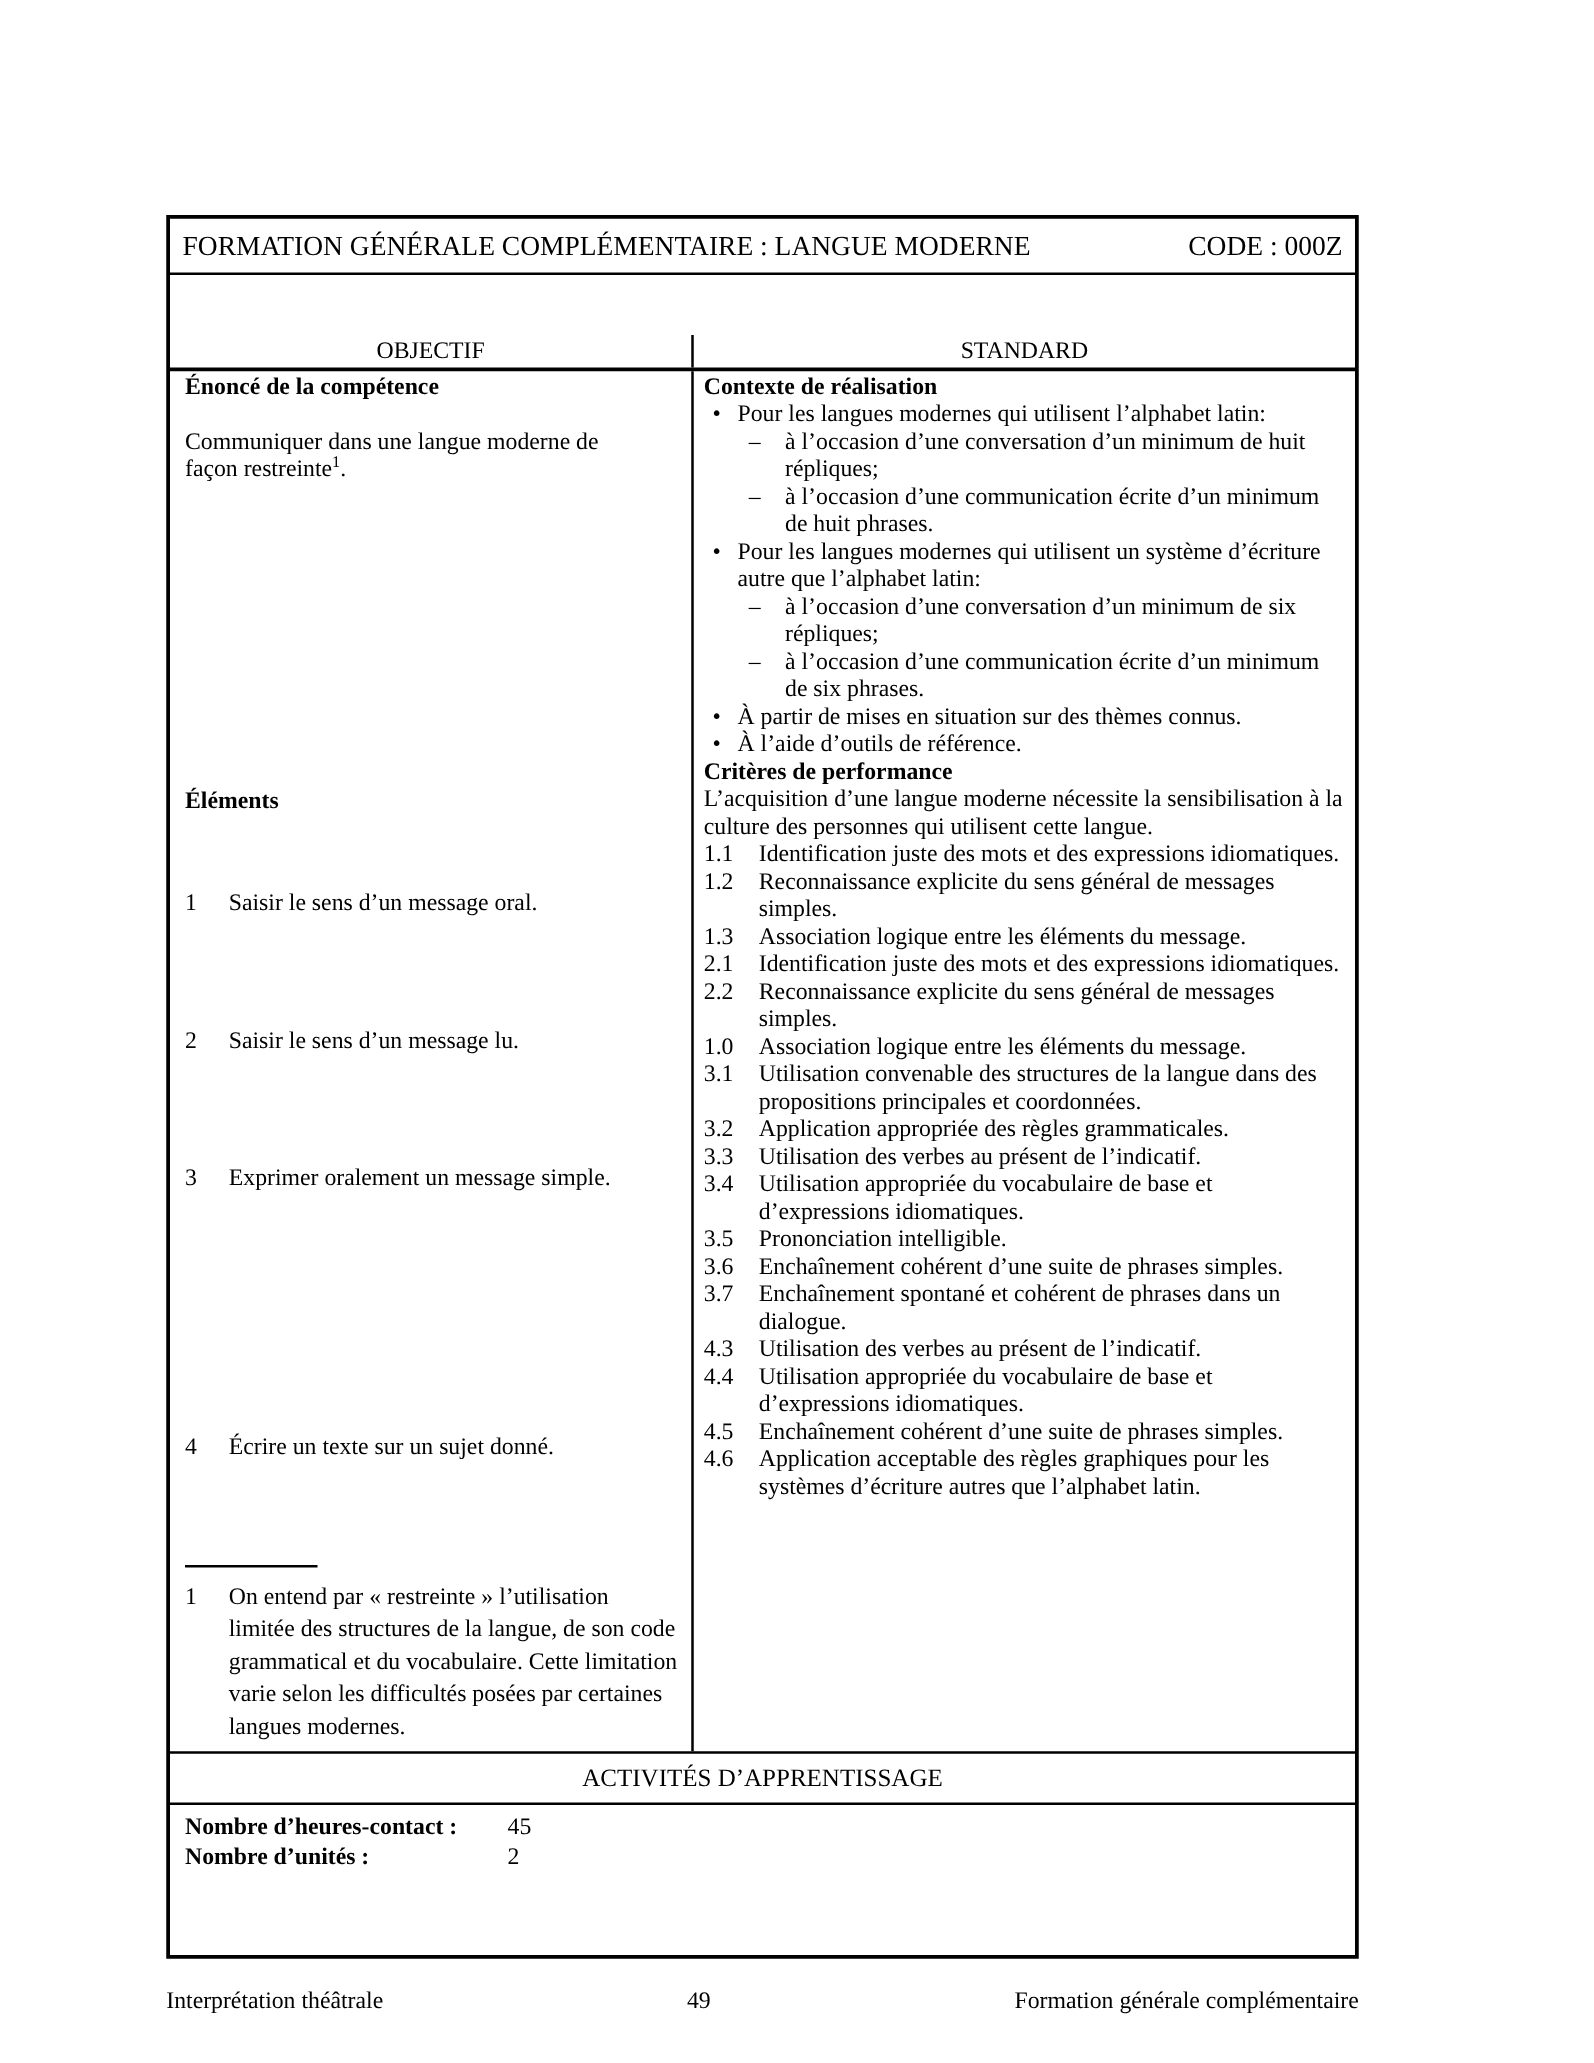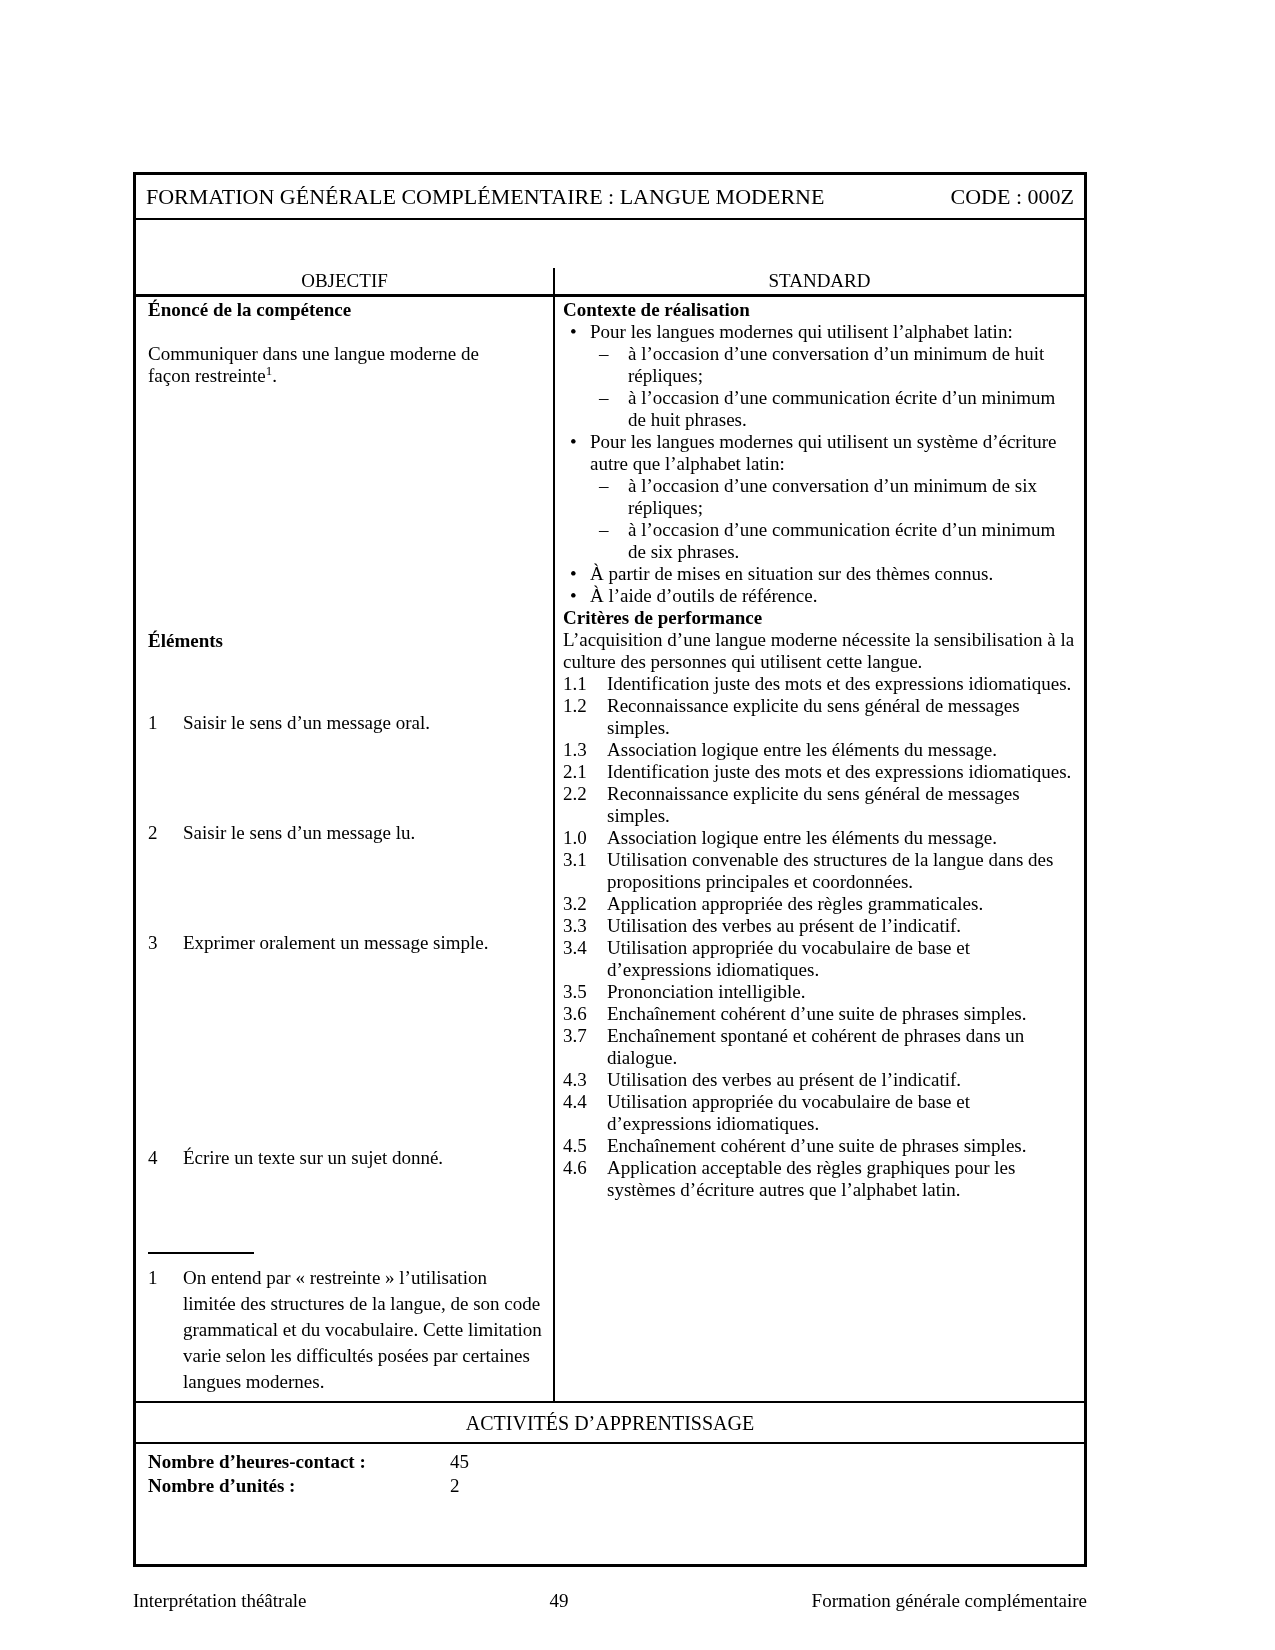--- a/index.html
+++ b/index.html
@@ -72,21 +72,21 @@
     text-align:center;
     font-size:20px; line-height:24px;
     padding:8px 0 7px 0;
   }
   
   .hours-row {
     height:120px;
     padding:6px 10px 0 12px;
     font-size:19px; line-height:24px;
   }
-  .hours-line { display:flex;gap:44px; }
+  .hours-line { display:flex; }
   .hours-line .lbl { font-weight:bold; width:258px; flex:none; }
   .hours-line .val { flex:1; }
   
   .footer {
     display:flex; justify-content:space-between; align-items:baseline;
     margin-top:22px;
     font-size:19px; line-height:24px;
     width:954px;
   }
 </style>

